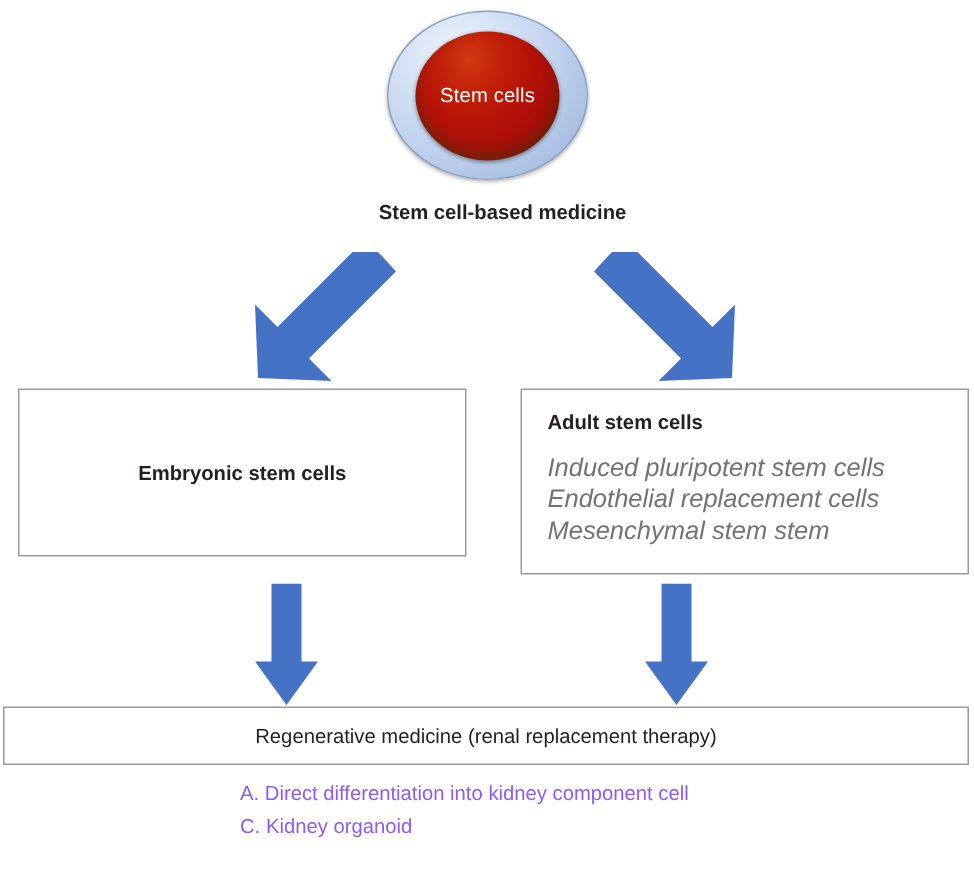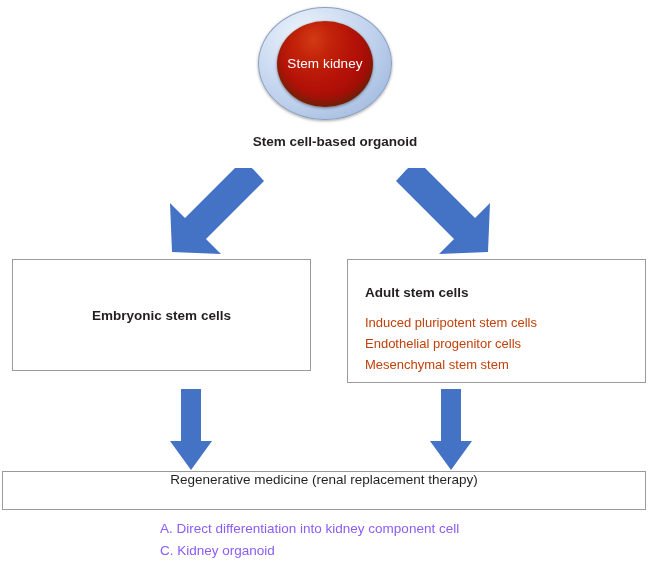--- a/index.html
+++ b/index.html
@@ -90,46 +90,47 @@
   .box-left-title {
     font-size: 13.5px;
     font-weight: bold;
     color: #231f20;
   }
   .box-right {
     left: 347px;
     top: 259px;
     width: 299px;
     height: 124px;
-    padding: 25px 0 0 17px;
+    padding: 14px 0 0 17px;
   }
   .box-right-title {
     font-size: 13.5px;
     font-weight: bold;
     color: #231f20;
     margin-bottom: 12px;
   }
   .box-right-list {
     list-style: none;
     margin: 0;
     padding: 0;
   }
   .box-right-list li {
-    font-size: 13px;
+    font-size: 17px;
     line-height: 21px;
-    color: #c2410c;
+    color: #737373;
+    font-style: italic;
   }
 
   .box-bottom {
     left: 2px;
     top: 471px;
     width: 644px;
     height: 39px;
     display: flex;
-    align-items: flex-start;
+    align-items: center;
     justify-content: center;
   }
   .box-bottom-label {
     font-size: 13.5px;
     color: #231f20;
   }
 
   
   .outcomes {
     position: absolute;
@@ -146,25 +147,25 @@
     white-space: nowrap;
   }
 </style>
 </head>
 <body>
 
 <div id="canvas">
 
   <div class="cell-outer">
     <div class="cell-inner">
-      <span class="cell-label">Stem kidney</span>
+      <span class="cell-label">Stem cells</span>
     </div>
   </div>
 
-  <div class="top-caption">Stem cell-based organoid</div>
+  <div class="top-caption">Stem cell-based medicine</div>
 
   <div class="arrow" style="left:168px; top:168px;">
     <svg width="100" height="86" viewBox="0 0 100 86">
       <polygon points="90,0 100,11 42,69 57,84 8,82 6,33 21,48 79,-10" transform="translate(-4,2)" fill="#4472C4"></polygon>
     </svg>
   </div>
 
   <div class="arrow" style="left:392px; top:168px;">
     <svg width="100" height="86" viewBox="0 0 100 86">
       <polygon points="10,0 0,11 58,69 43,84 92,82 94,33 79,48 21,-10" transform="translate(4,2)" fill="#4472C4"></polygon>
@@ -172,21 +173,21 @@
   </div>
 
   <div class="box box-left">
     <div class="box-left-title">Embryonic stem cells</div>
   </div>
 
   <div class="box box-right">
     <div class="box-right-title">Adult stem cells</div>
     <ul class="box-right-list">
       <li>Induced pluripotent stem cells</li>
-      <li>Endothelial progenitor cells</li>
+      <li>Endothelial replacement cells</li>
       <li>Mesenchymal stem stem</li>
     </ul>
   </div>
 
   <div class="arrow" style="left:170px; top:389px;">
     <svg width="42" height="83" viewBox="0 0 42 83">
       <polygon points="11,0 31,0 31,52 42,52 21,81 0,52 11,52" fill="#4472C4"></polygon>
     </svg>
   </div>
 

